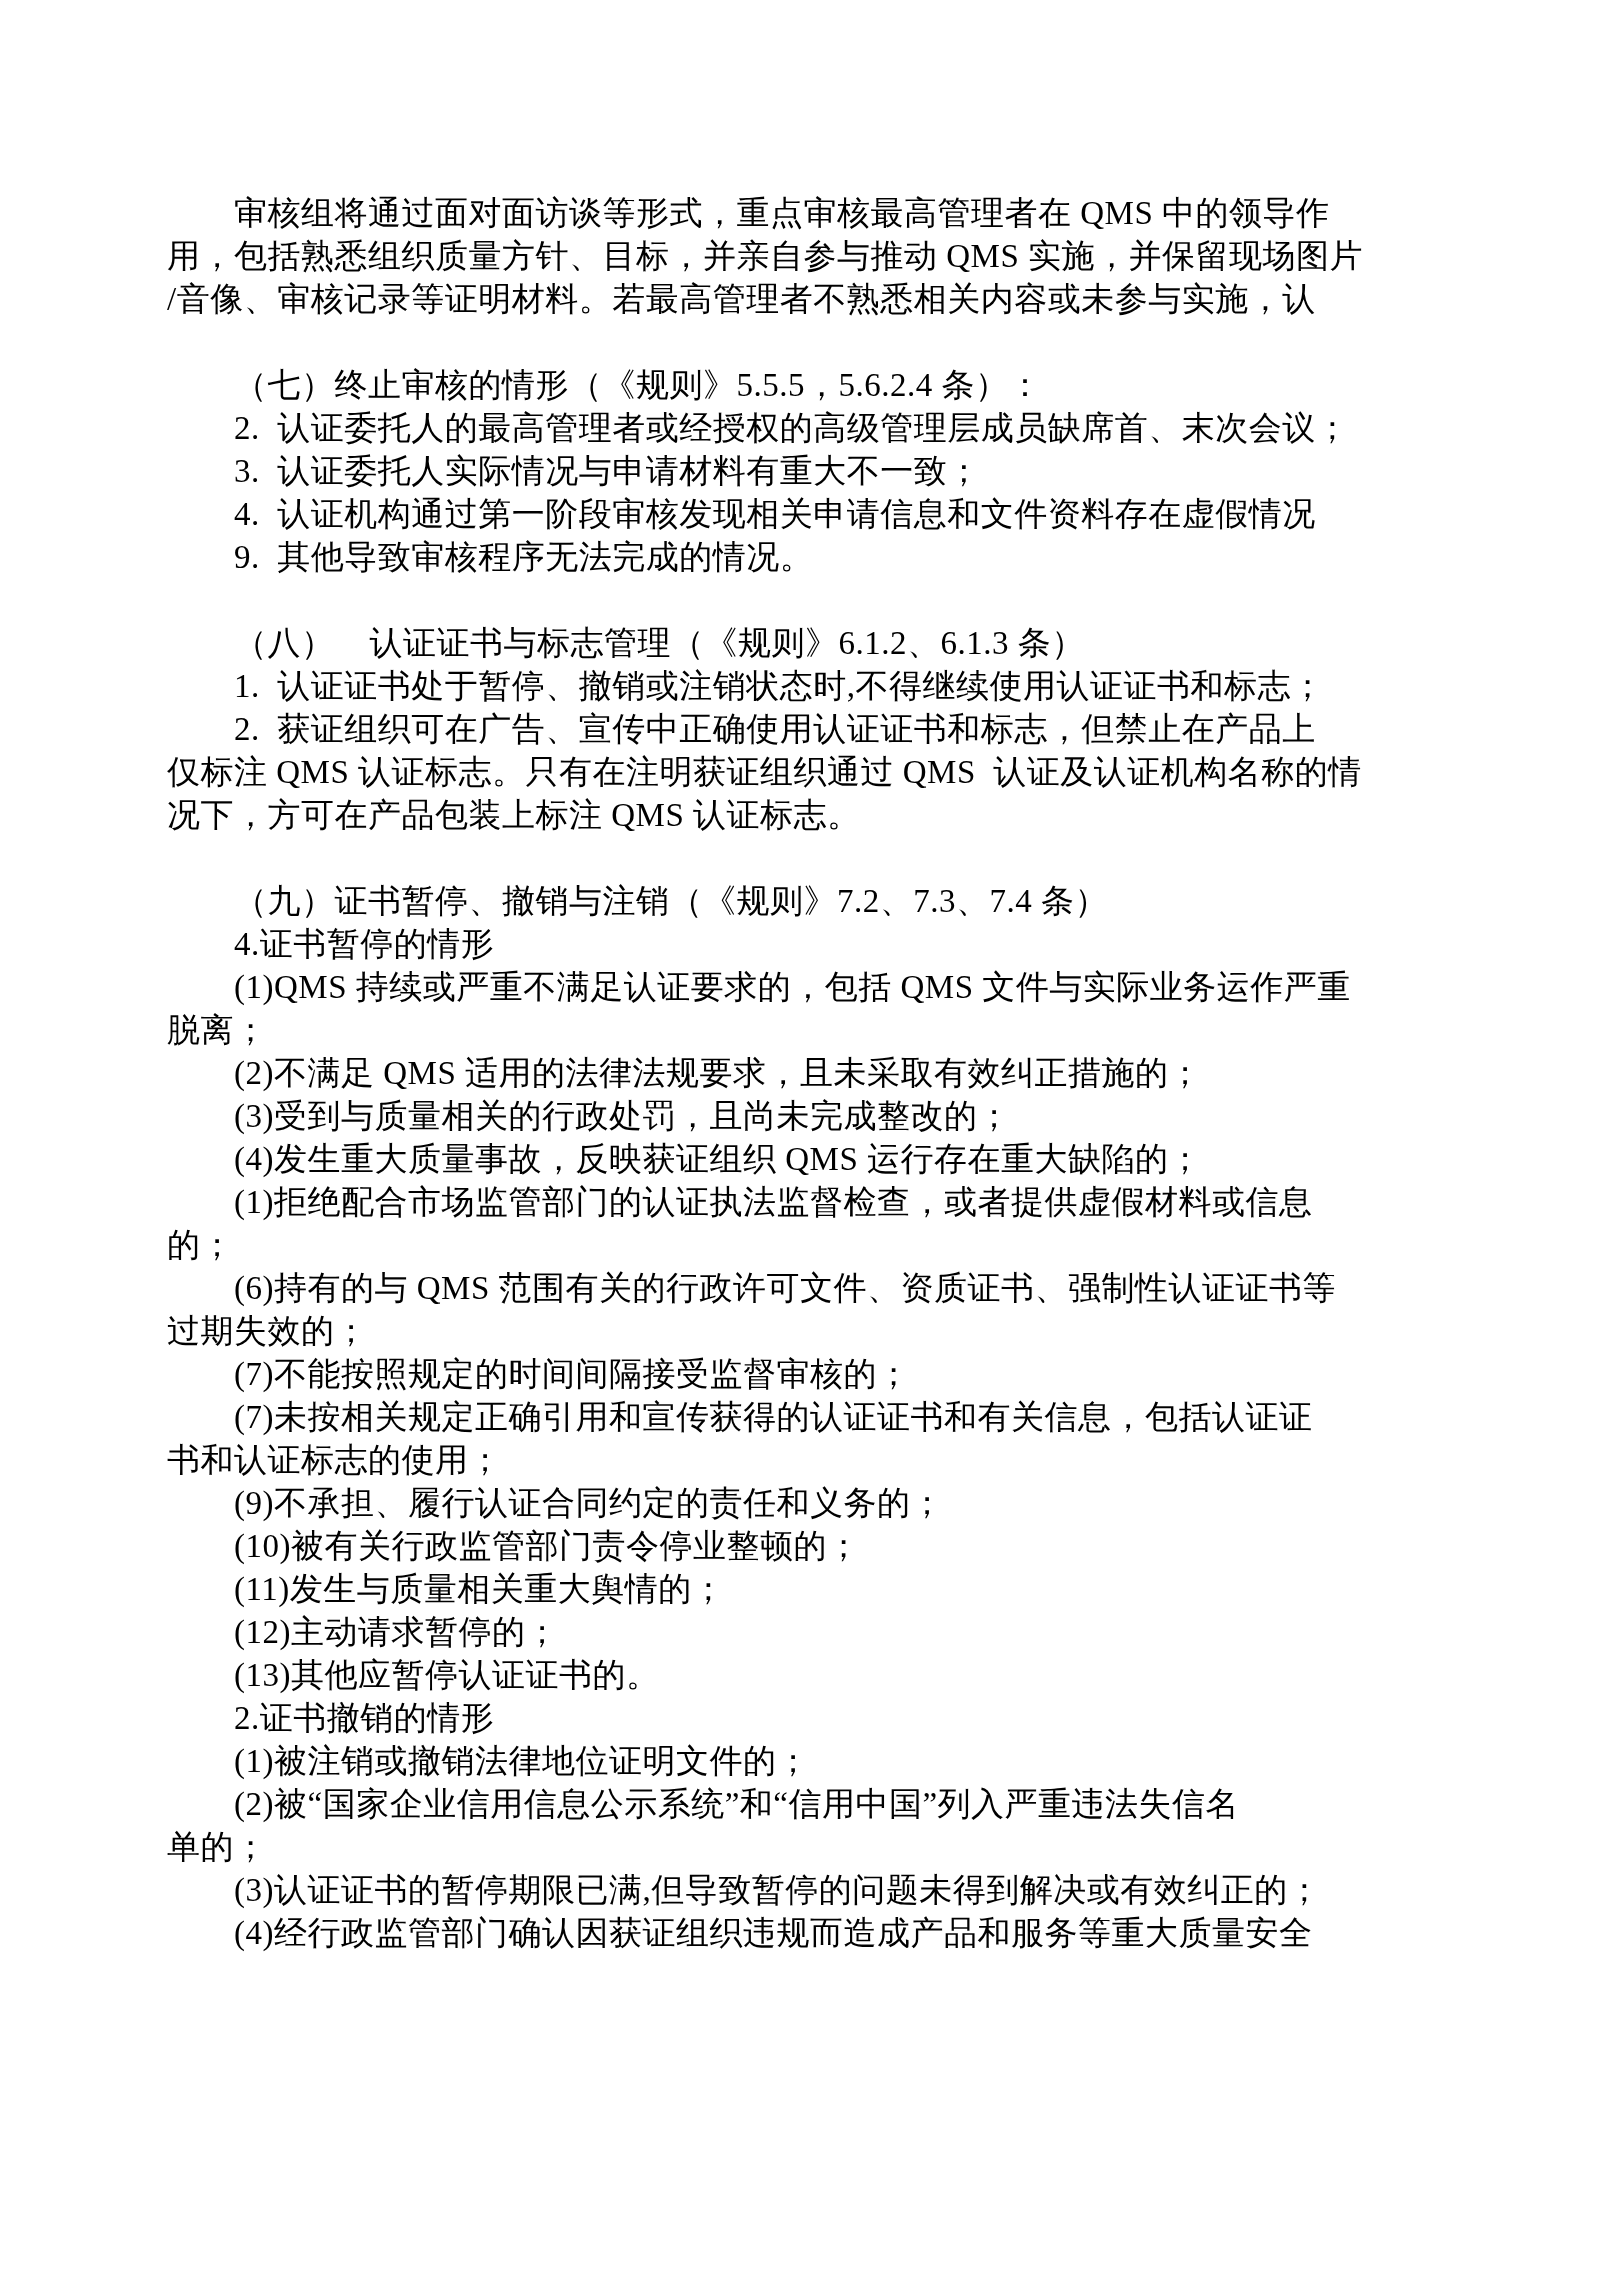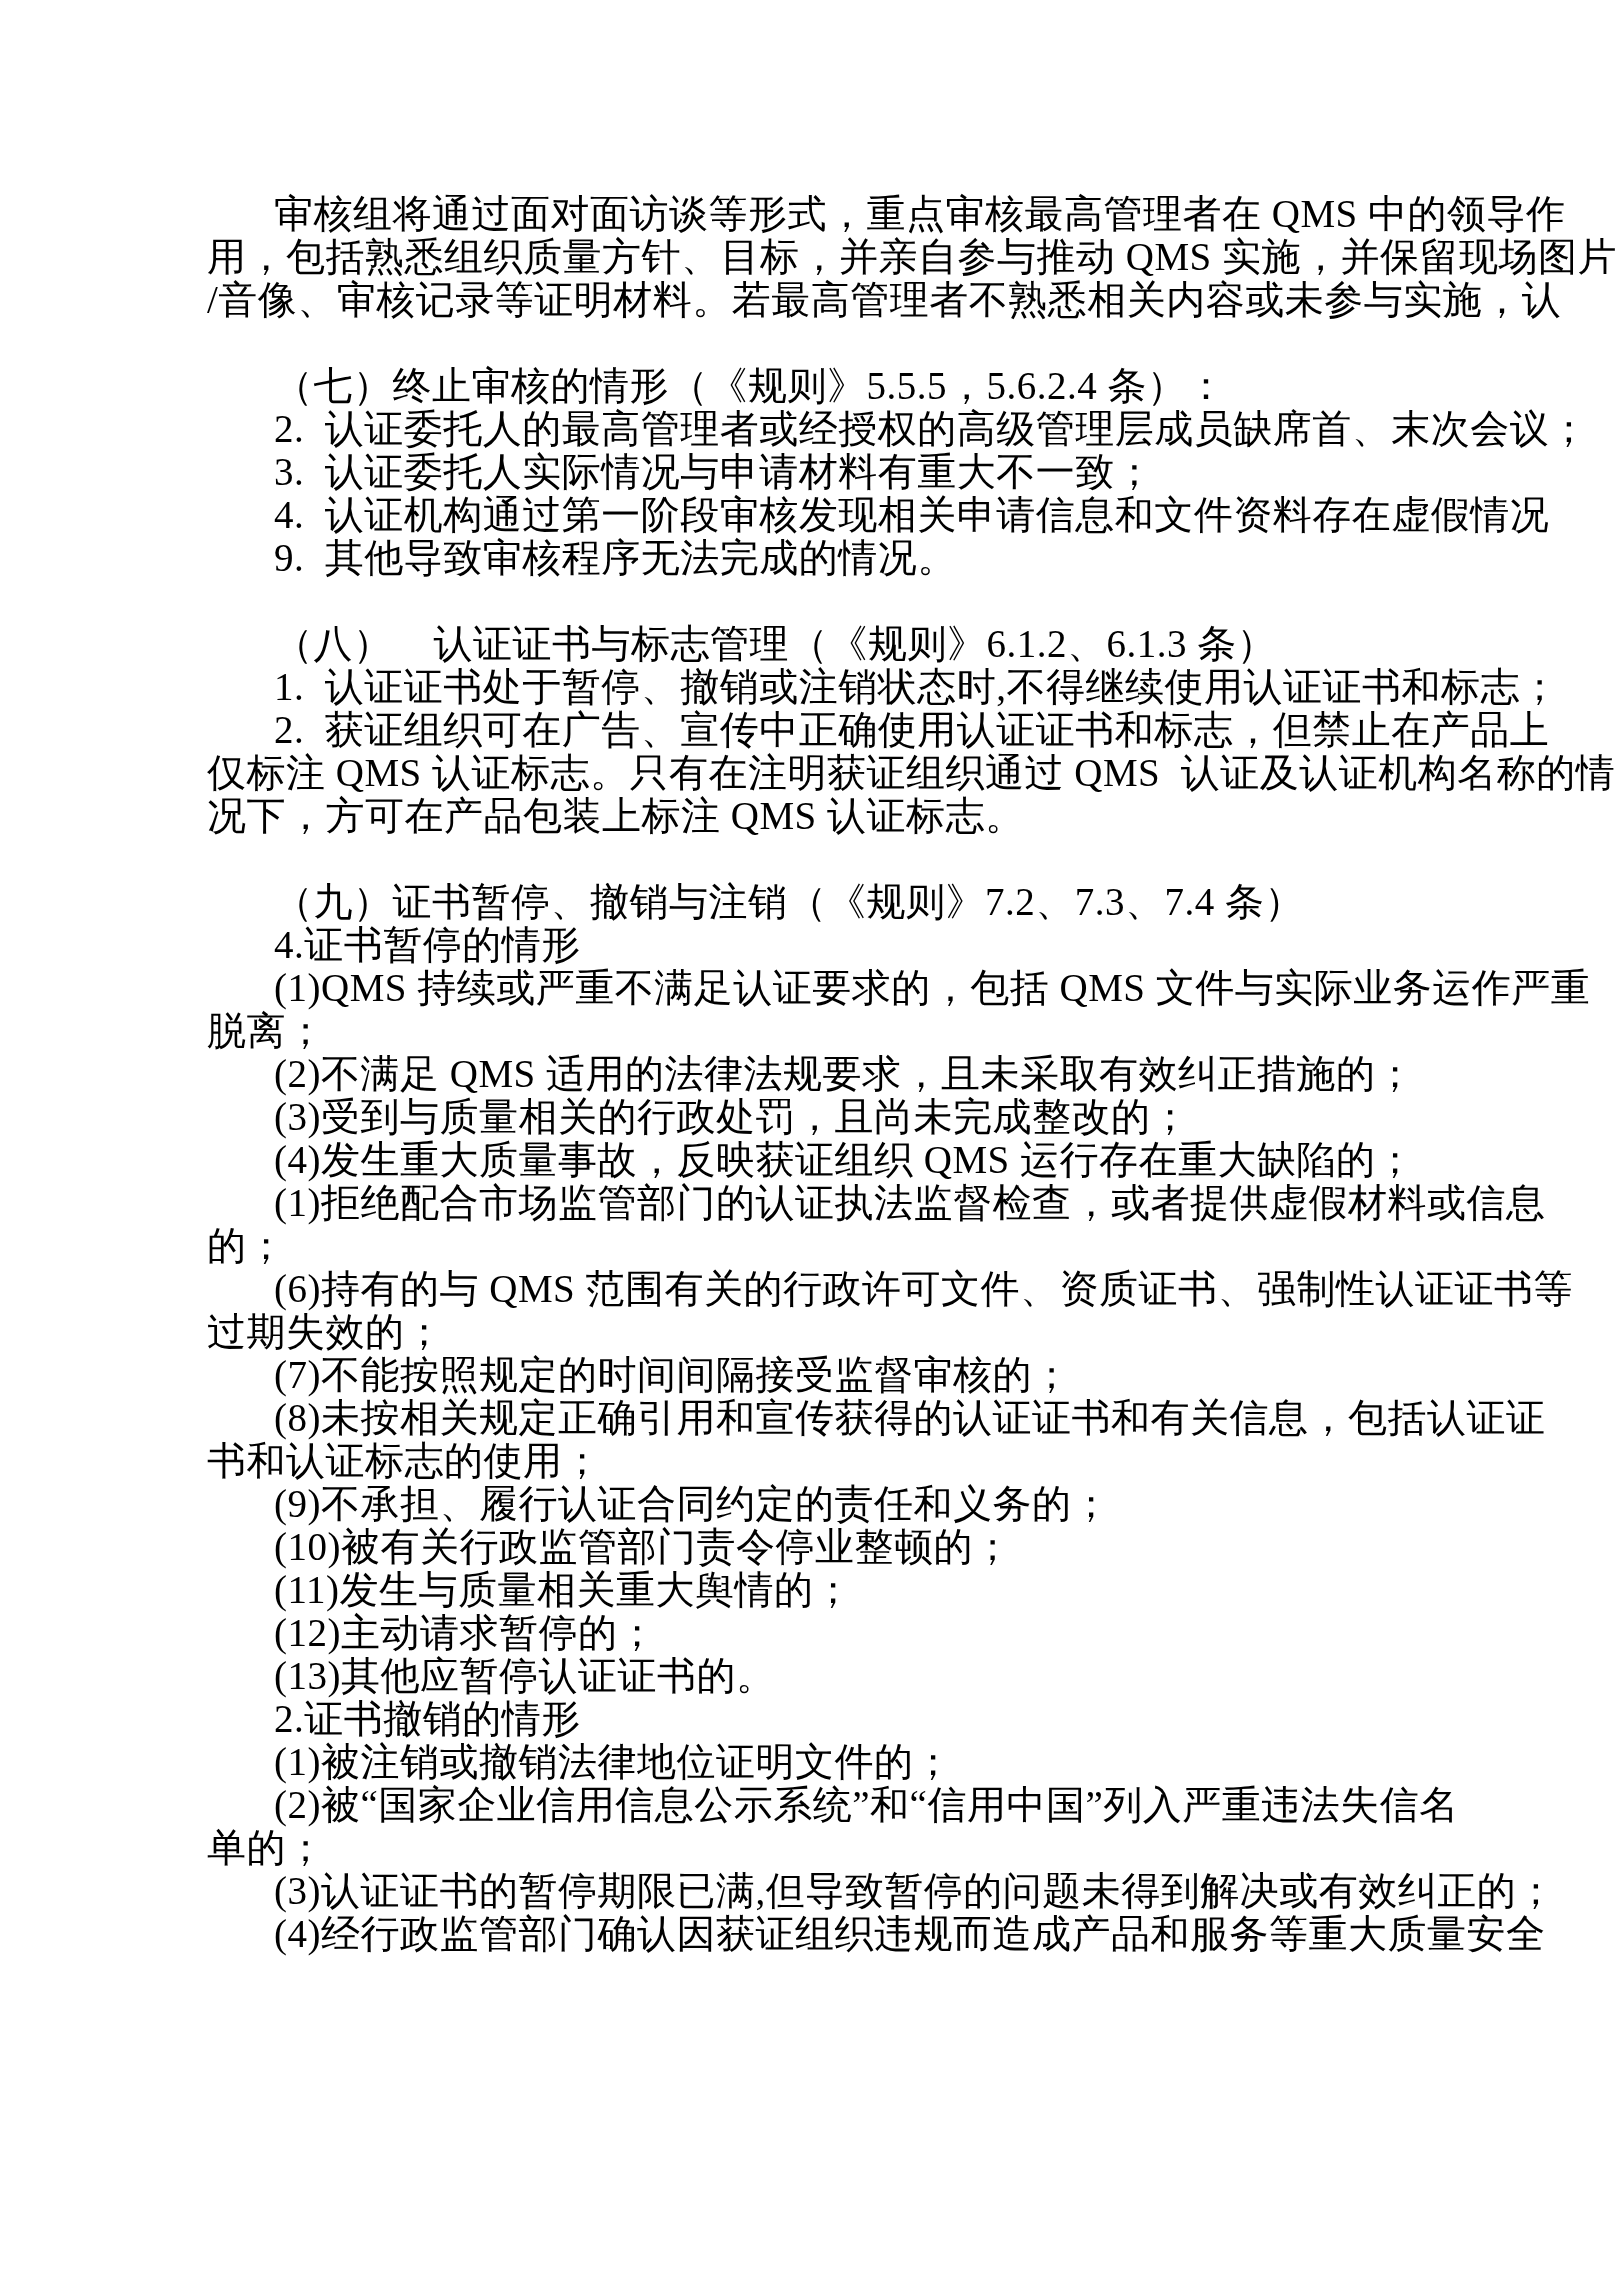--- a/index.html
+++ b/index.html
@@ -8,26 +8,25 @@
     font-family: "Liberation Serif", "DejaVu Serif", serif;
     color: #000000;
     overflow: hidden;
   }
   .page {
     box-sizing: border-box;
     padding: 192px 162px 0 167px;
     width: 1621px;
   }
   .ln {
-    font-size: 39px;
+    font-size: 33px;
     line-height: 43px;
     height: 43px;
     white-space: pre;
     letter-spacing: 0.5px;
-    margin-left: 40px;
   }
   .ind { padding-left: 67px; }
   .sp  { height: 43px; }
 </style>
 </head>
 <body>
 
 <div class="page">
 
   <div class="ln ind">审核组将通过面对面访谈等形式，重点审核最高管理者在 QMS 中的领导作</div>
@@ -57,21 +56,21 @@
   <div class="ln ind">(1)QMS 持续或严重不满足认证要求的，包括 QMS 文件与实际业务运作严重</div>
   <div class="ln">脱离；</div>
   <div class="ln ind">(2)不满足 QMS 适用的法律法规要求，且未采取有效纠正措施的；</div>
   <div class="ln ind">(3)受到与质量相关的行政处罚，且尚未完成整改的；</div>
   <div class="ln ind">(4)发生重大质量事故，反映获证组织 QMS 运行存在重大缺陷的；</div>
   <div class="ln ind">(1)拒绝配合市场监管部门的认证执法监督检查，或者提供虚假材料或信息</div>
   <div class="ln">的；</div>
   <div class="ln ind">(6)持有的与 QMS 范围有关的行政许可文件、资质证书、强制性认证证书等</div>
   <div class="ln">过期失效的；</div>
   <div class="ln ind">(7)不能按照规定的时间间隔接受监督审核的；</div>
-  <div class="ln ind">(8)未按相关规定正确引用和宣传获得的认证证书和有关信息，包括认证证</div>
+  <div class="ln ind">(7)未按相关规定正确引用和宣传获得的认证证书和有关信息，包括认证证</div>
   <div class="ln">书和认证标志的使用；</div>
   <div class="ln ind">(9)不承担、履行认证合同约定的责任和义务的；</div>
   <div class="ln ind">(10)被有关行政监管部门责令停业整顿的；</div>
   <div class="ln ind">(11)发生与质量相关重大舆情的；</div>
   <div class="ln ind">(12)主动请求暂停的；</div>
   <div class="ln ind">(13)其他应暂停认证证书的。</div>
   <div class="ln ind">2.证书撤销的情形</div>
   <div class="ln ind">(1)被注销或撤销法律地位证明文件的；</div>
   <div class="ln ind">(2)被“国家企业信用信息公示系统”和“信用中国”列入严重违法失信名</div>
   <div class="ln">单的；</div>

